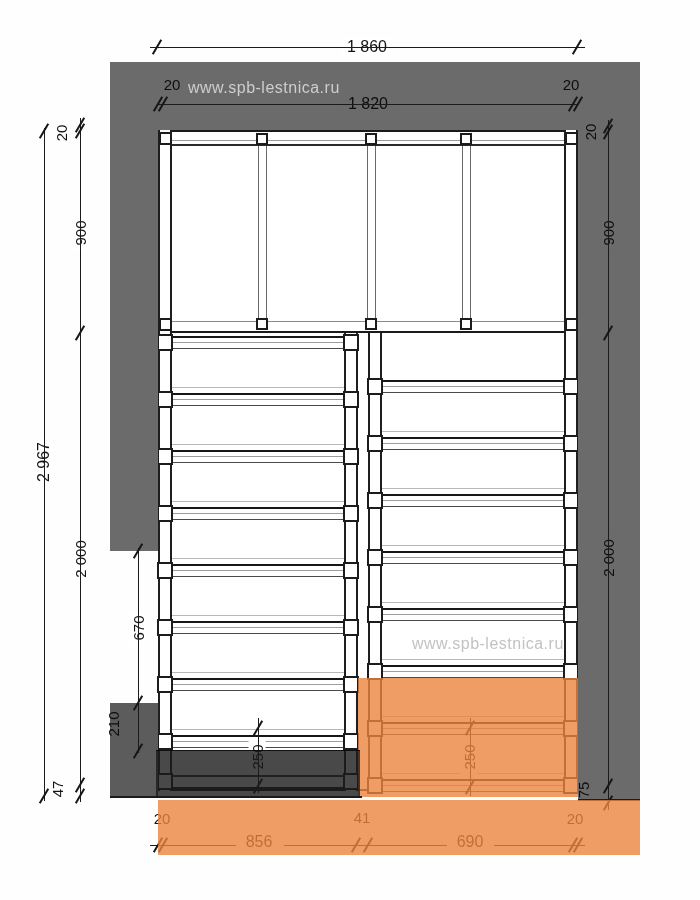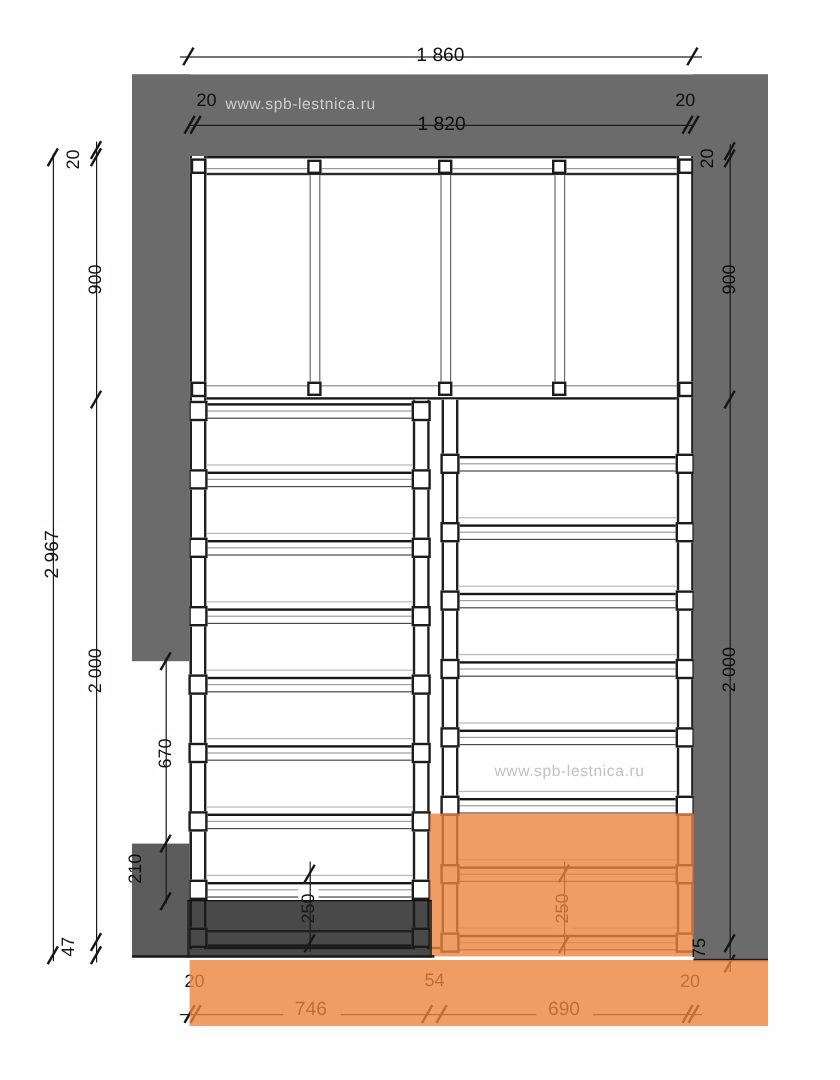--- a/index.html
+++ b/index.html
@@ -25,21 +25,21 @@
   .tick{position:absolute;width:17px;height:2px;background:#161616;transform:translate(-50%,-50%) rotate(-60deg);}
 
   .dim-label{position:absolute;font-size:15px;color:#131313;white-space:nowrap;transform:translate(-50%,-50%);line-height:1;letter-spacing:0px;}
   .dim-label.rot{transform:translate(-50%,-50%) rotate(-90deg);}
   .bg-white{background:#ffffff;padding:1px 5px;}
   .bg-wall{background:#6b6b6b;padding:1px 5px;}
 
   .overlay-orange{position:absolute;background:rgba(236,132,62,0.80);}
   .overlay-dark{position:absolute;background:rgba(28,28,28,0.80);border-top:1px solid rgba(10,10,10,0.9);}
 
-  .watermark{position:absolute;font-size:13px;letter-spacing:0.5px;white-space:nowrap;}
+  .watermark{position:absolute;font-size:16px;letter-spacing:0.5px;white-space:nowrap;}
   #wm-top{left:188px;top:79px;color:#cdcdcd;}
   #wm-mid{left:412px;top:635px;color:#c2c2c2;}
 
   
   #lbl-top-total{left:367px;top:47px;font-size:16px;}
   #lbl-top-inner{left:368px;top:104px;font-size:16px;color:#0e0e0e;}
   #lbl-top-left-offset{left:172px;top:84px;color:#0e0e0e;}
   #lbl-top-right-offset{left:571px;top:84px;color:#0e0e0e;}
   #lbl-left-total{left:44px;top:462px;font-size:16px;}
   #lbl-left-top-offset{left:61px;top:133px;}
@@ -221,22 +221,22 @@
       <div class="tick" style="left: 608px; top: 786px;"></div>
       <div class="tick" style="left: 608px; top: 803px;"></div>
     </div>
 
   <div class="layer" id="layer-dark-band">
     <div class="overlay-dark" style="left:156px;top:750px;width:204px;height:47px;"></div>
   </div>
 
   <div class="layer" id="layer-dims-bottom">
     <div class="dim-label" id="lbl-bottom-left-offset">20</div>
-    <div class="dim-label" id="lbl-bottom-left-flight">746</div>
-    <div class="dim-label" id="lbl-bottom-gap">54</div>
+    <div class="dim-label" id="lbl-bottom-left-flight">856</div>
+    <div class="dim-label" id="lbl-bottom-gap">41</div>
     <div class="dim-label" id="lbl-bottom-right-flight">690</div>
     <div class="dim-label" id="lbl-bottom-right-offset">20</div>
   <div class="dline" style="left: 150px; top: 845px; width: 86px; height: 1px;"></div>
       <div class="dline" style="left: 284px; top: 845px; width: 163px; height: 1px;"></div>
       <div class="dline" style="left: 494px; top: 845px; width: 91px; height: 1px;"></div>
       <div class="tick" style="left: 158px; top: 845px;"></div>
       <div class="tick" style="left: 163px; top: 845px;"></div>
       <div class="tick" style="left: 356px; top: 845px;"></div>
       <div class="tick" style="left: 368px; top: 845px;"></div>
       <div class="tick" style="left: 573px; top: 845px;"></div>

